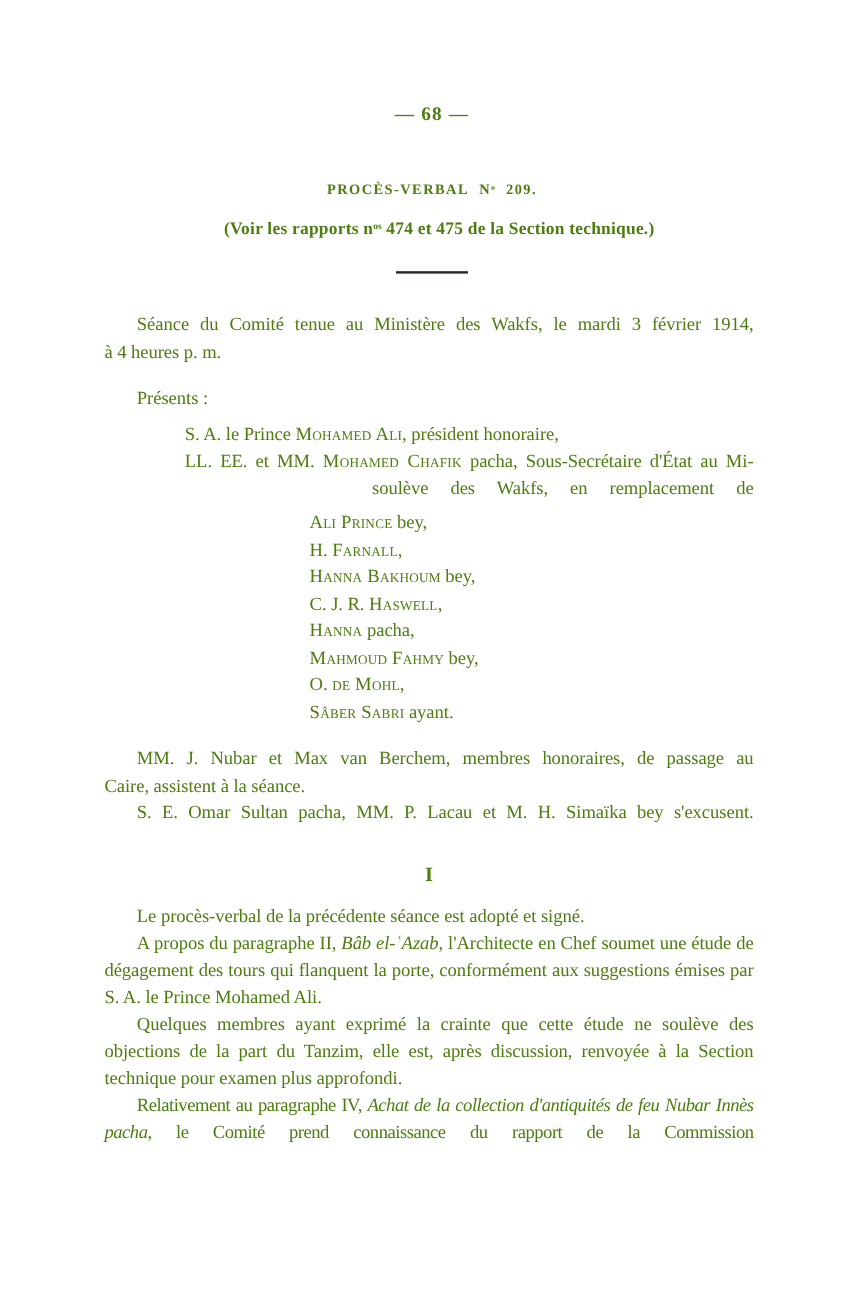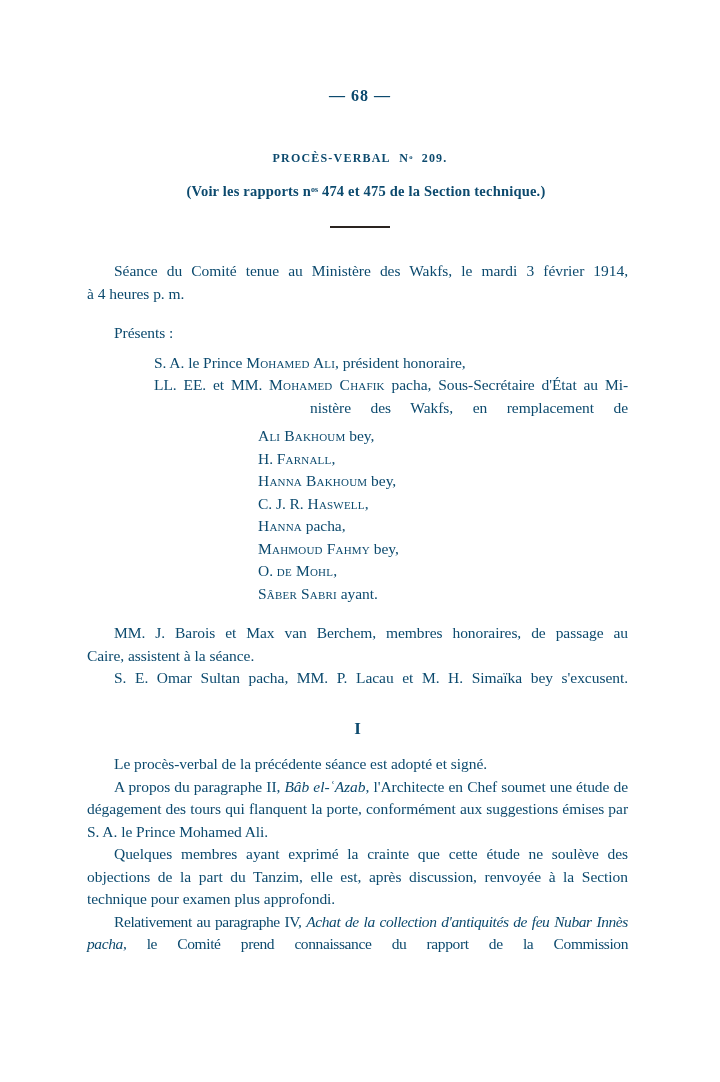--- a/index.html
+++ b/index.html
@@ -5,21 +5,21 @@
   html, body {
     margin: 0;
     padding: 0;
     background: #ffffff;
   }
   .page {
     position: relative;
     width: 720px;
     height: 1082px;
     background: #ffffff;
-    color: #0c4a6e;
+    color: #4d7c0f;
     font-family: "Liberation Serif", serif;
     overflow: hidden;
   }
   .page-number {
     margin-top: 86px;
     text-align: center;
     font-size: 16px;
     font-weight: bold;
     letter-spacing: 1px;
     line-height: 20px;
@@ -71,30 +71,30 @@
   <div class="page-number">— 68 —</div>
   <div class="doc-title"><span>PROCÈS-VERBAL N</span><span class="s-sup">o</span><span> 209.</span></div>
   <div class="doc-subtitle"><span>(Voir les rapports n</span><span class="s-sup">os</span><span> 474 et 475 de la Section technique.)</span></div>
   <hr class="rule">
   <div class="doc-body">
       <div class="blk line just-last" style="margin-left: 27px;"><span>Séance du Comité tenue au Ministère des Wakfs, le mardi 3 février 1914,</span></div>
       <div class="blk line"><span>à 4 heures p. m.</span></div>
       <div class="blk line" style="margin-top: 17px; margin-left: 27px;"><span>Présents :</span></div>
       <div class="blk line" style="margin-top: 7px; margin-left: 67px;"><span>S. A. le Prince </span><span class="s-sc">Mohamed Ali</span><span>, président honoraire,</span></div>
       <div class="blk line just-last" style="margin-left: 67px;"><span>LL. EE. et MM. </span><span class="s-sc">Mohamed Chafik</span><span> pacha, Sous-Secrétaire d'État au Mi-</span></div>
-      <div class="blk line just-last" style="margin-left: 223px;"><span>nistère des Wakfs, en remplacement de</span></div>
-      <div class="blk line" style="margin-top: 6px; margin-left: 171px;"><span class="s-sc">Ali Bakhoum</span><span> bey,</span></div>
+      <div class="blk line just-last" style="margin-left: 223px;"><span>soulève des Wakfs, en remplacement de</span></div>
+      <div class="blk line" style="margin-top: 6px; margin-left: 171px;"><span class="s-sc">Ali Prince</span><span> bey,</span></div>
       <div class="blk line" style="margin-left: 171px;"><span>H. </span><span class="s-sc">Farnall</span><span>,</span></div>
       <div class="blk line" style="margin-left: 171px;"><span class="s-sc">Hanna Bakhoum</span><span> bey,</span></div>
       <div class="blk line" style="margin-left: 171px;"><span>C. J. R. </span><span class="s-sc">Haswell</span><span>,</span></div>
       <div class="blk line" style="margin-left: 171px;"><span class="s-sc">Hanna</span><span> pacha,</span></div>
       <div class="blk line" style="margin-left: 171px;"><span class="s-sc">Mahmoud Fahmy</span><span> bey,</span></div>
       <div class="blk line" style="margin-left: 171px;"><span>O. </span><span class="s-sc">de Mohl</span><span>,</span></div>
       <div class="blk line" style="margin-left: 171px;"><span class="s-sc">Sâber Sabri</span><span> ayant.</span></div>
-      <div class="blk line just-last" style="margin-top: 17px; margin-left: 27px;"><span>MM. J. Barois et Max van Berchem, membres honoraires, de passage au</span></div>
+      <div class="blk line just-last" style="margin-top: 17px; margin-left: 27px;"><span>MM. J. Nubar et Max van Berchem, membres honoraires, de passage au</span></div>
       <div class="blk line"><span>Caire, assistent à la séance.</span></div>
       <div class="blk line just-last" style="margin-left: 27px;"><span>S. E. Omar Sultan pacha, MM. P. Lacau et M. H. Simaïka bey s'excusent.</span></div>
       <div class="blk heading" style="margin-top: 28px; text-align: center; text-align-last: center;"><span>I</span></div>
       <div class="blk line" style="margin-top: 13px; margin-left: 27px;"><span>Le procès-verbal de la précédente séance est adopté et signé.</span></div>
       <div class="blk para" style="text-indent: 27px;"><span>A propos du paragraphe II, </span><span class="s-i">Bâb el-ʿAzab</span><span>, l'Architecte en Chef soumet une étude de dégagement des tours qui flanquent la porte, conformément aux suggestions émises par S. A. le Prince Mohamed Ali.</span></div>
       <div class="blk para" style="text-indent: 27px;"><span>Quelques membres ayant exprimé la crainte que cette étude ne soulève des objections de la part du Tanzim, elle est, après discussion, renvoyée à la Section technique pour examen plus approfondi.</span></div>
       <div class="blk para just-last" style="text-indent: 27px; letter-spacing: -0.4px;"><span>Relativement au paragraphe IV, </span><span class="s-i">Achat de la collection d'antiquités de feu Nubar Innès pacha</span><span>, le Comité prend connaissance du rapport de la Commission</span></div>
     </div>
 </div>
 

